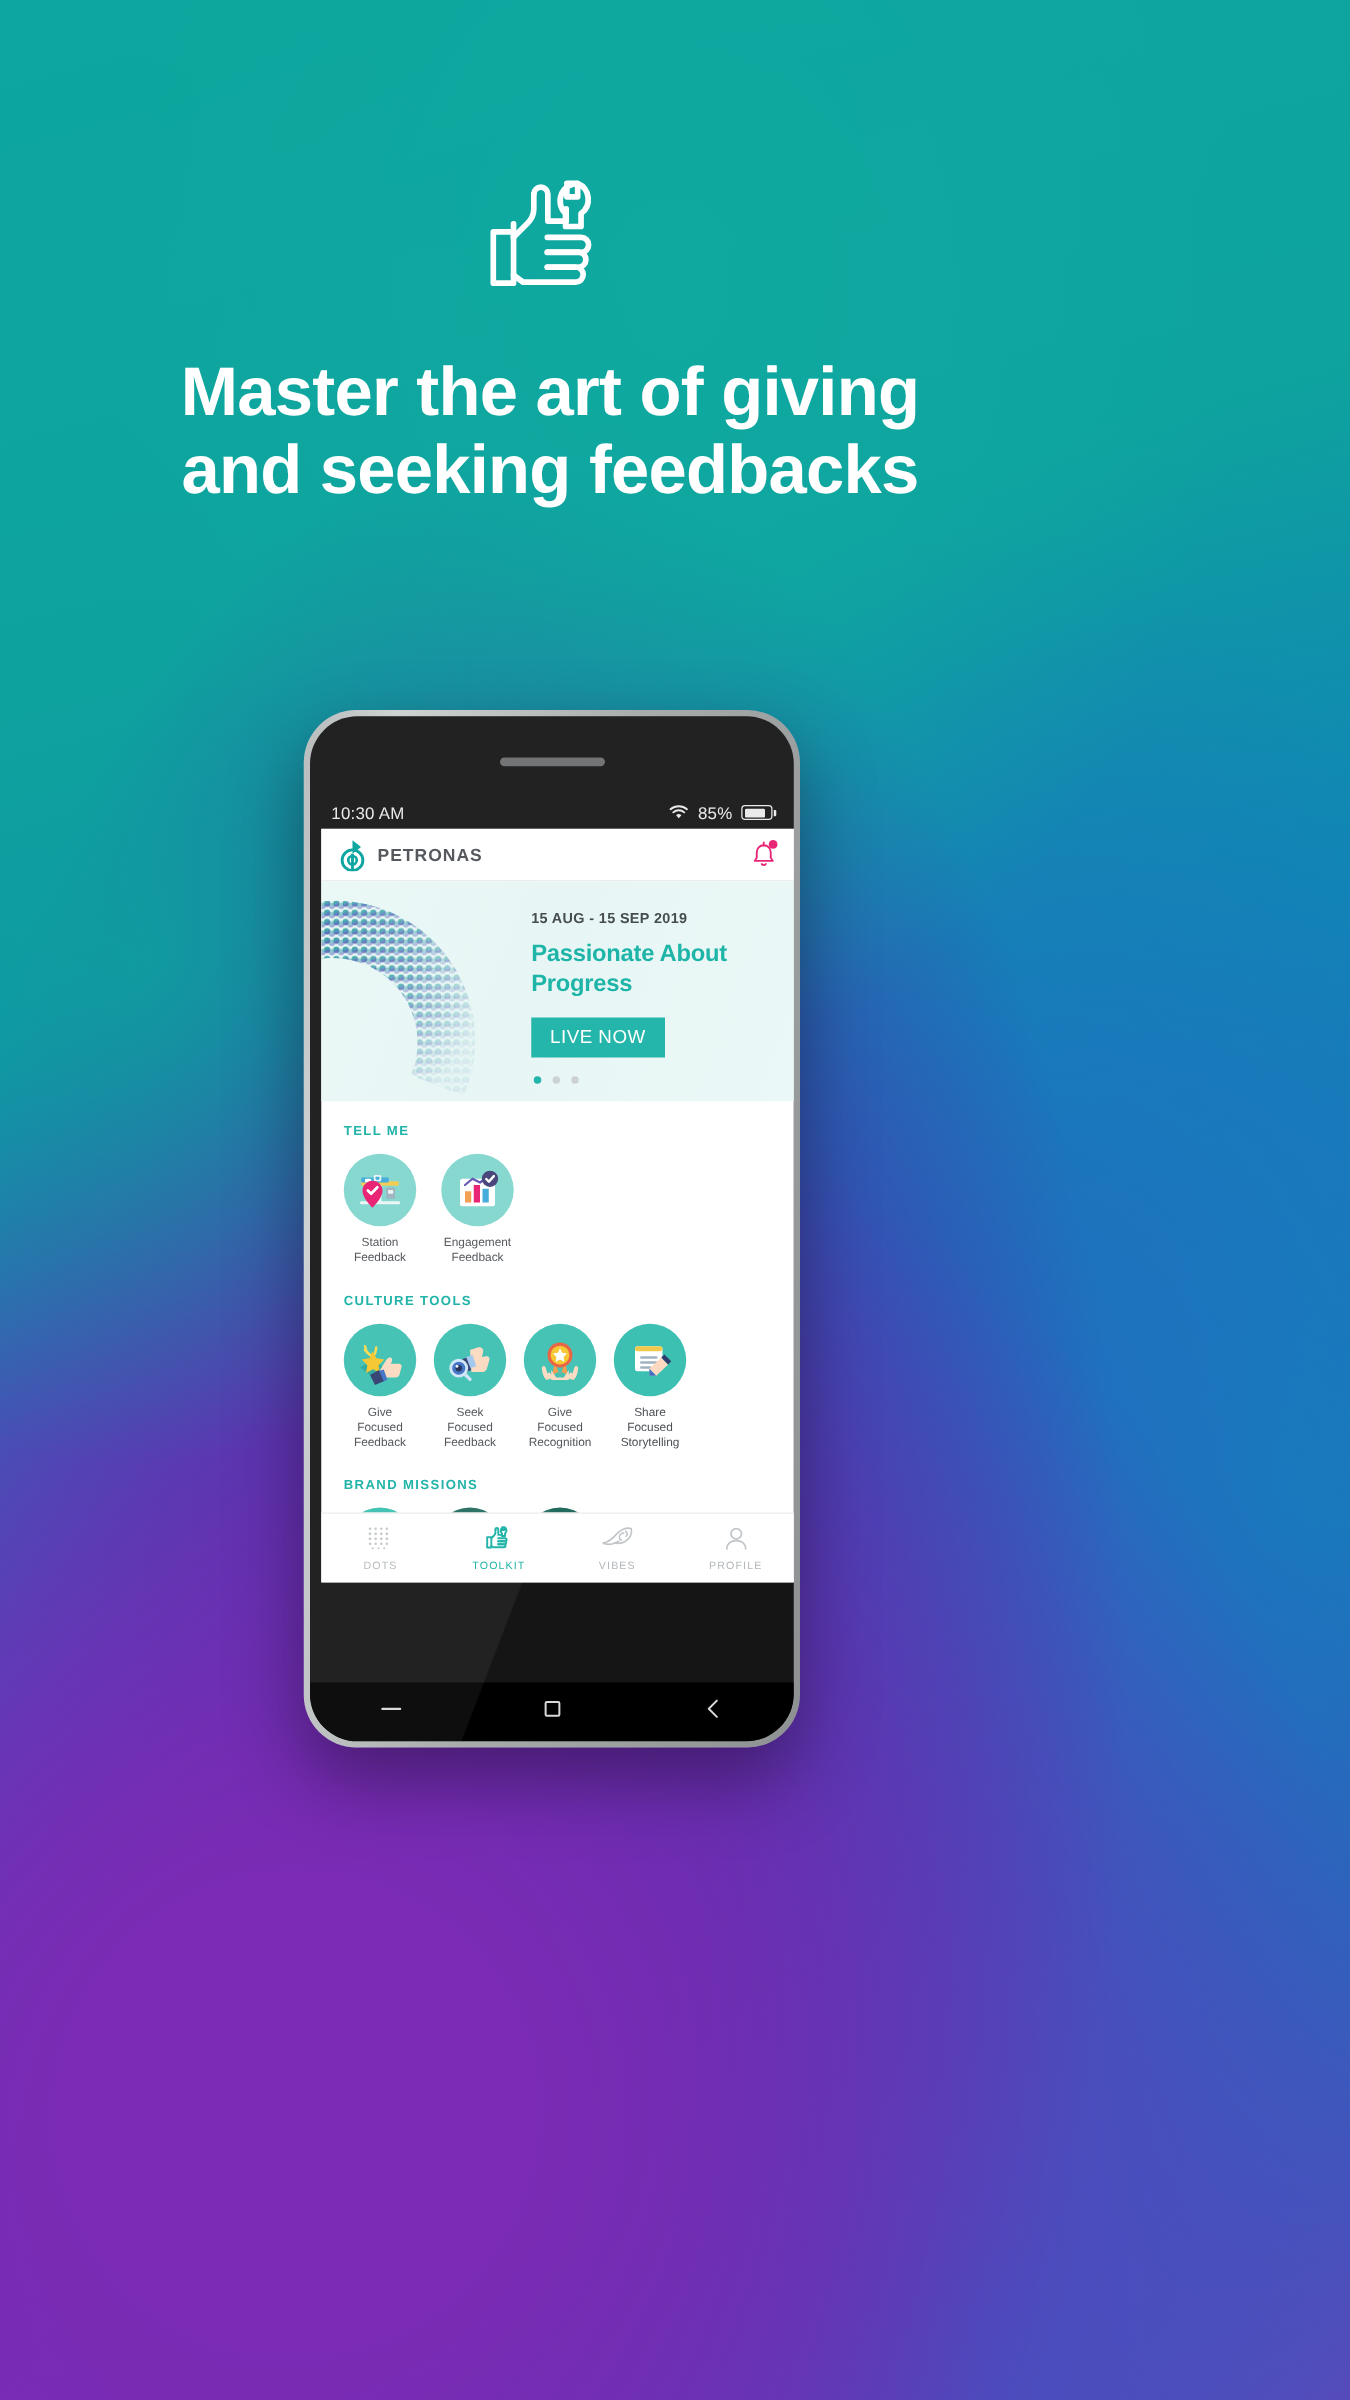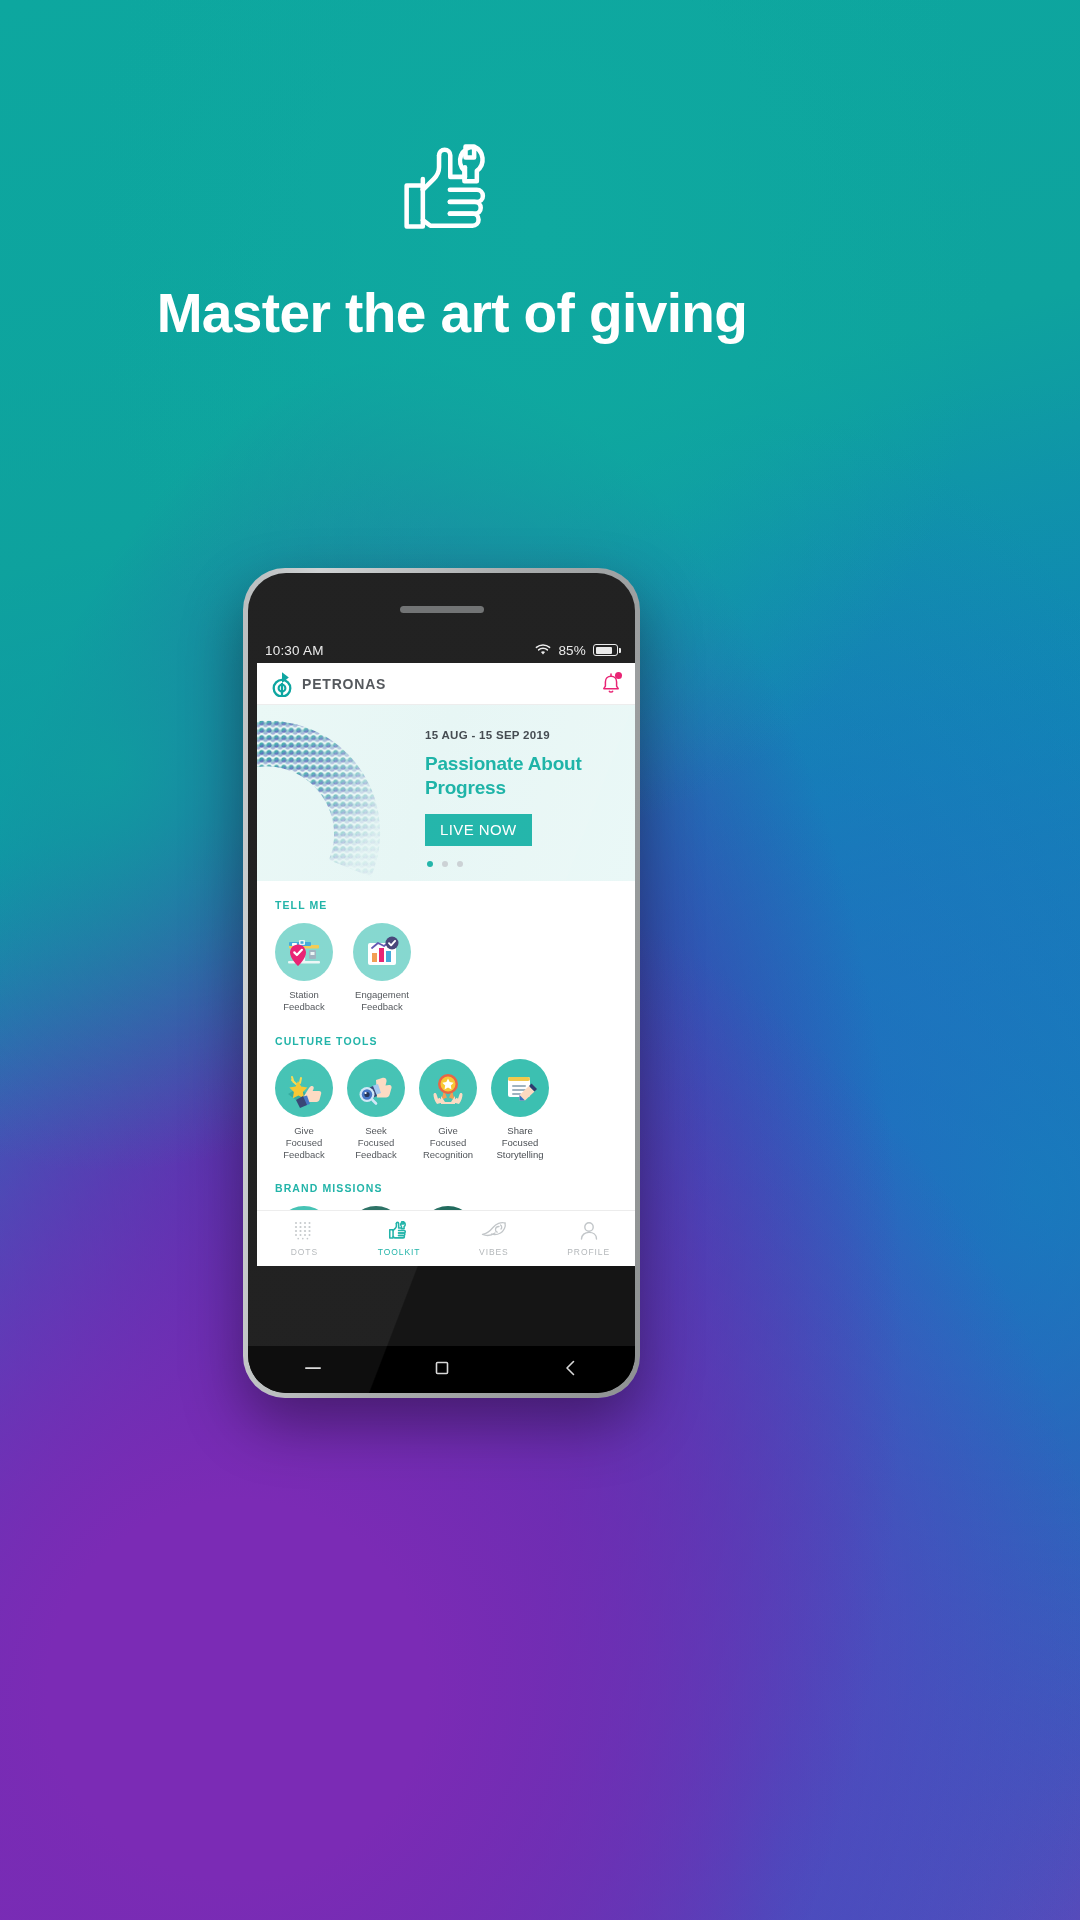--- a/index.html
+++ b/index.html
@@ -22,21 +22,21 @@
       linear-gradient(165deg, #0da79f 0%, #0ea39e 26%, #1184b4 46%, #2a5fc0 62%, #5a34b2 78%, #7b2bb5 92%, #8e2ab0 100%);
   }
   #bg2 {
     position:absolute; inset:0;
     background:
       radial-gradient(ellipse 60% 45% at 50% 12%, #0fa9a0 0%, rgba(15,169,160,0) 70%),
       radial-gradient(ellipse 55% 30% at 10% 40%, rgba(14,160,158,.85) 0%, rgba(14,160,158,0) 70%);
   }
 
   
-  #hero { position:absolute; top:0; left:12px; width:880px; text-align:center; }
+  #hero { position:absolute; top:0; left:0; width:880px; text-align:center; }
   #hero-icon { margin:138px auto 0; width:108px; height:108px; display:block; }
   #hero-title {
     margin-top:36px;
     color:#ffffff;
     font-size:55px;
     font-weight:bold;
     line-height:1.13;
     letter-spacing:-0.6px;
   }
   #hero-title span { display:block; }
@@ -169,20 +169,21 @@
       <path d="M48 48 L73 48 a5.6 5.6 0 0 1 0 11.2 L48 59.2"></path>
       <path d="M48 59 L71 59 a5.6 5.6 0 0 1 0 11.2 L48 70.2"></path>
       <path d="M48 70 L69 70 a5.6 5.6 0 0 1 0 11.2 L30 81.2 L23 76"></path>
       <path d="M23 38 L23 48"></path>
       <path d="M62 36 L62 27"></path>
       <path d="M70.5 8 a13 13 0 0 0 -9 22.4 L61.5 40 L73 40 L73 30.4 a13 13 0 0 0 -2.5 -22.4 L70.5 18 L62.5 18 L62.5 8 Z"></path>
     </g>
   </svg>
   <div id="hero-title">
     <span>Master the art of giving</span>
+    <span>and seeking feedbacks</span>
   </div>
 </div>
 
 <div id="phone">
   <div id="phone-body">
 
     <div id="speaker"></div>
 
     <div id="statusbar">
       <span>10:30 AM</span>

